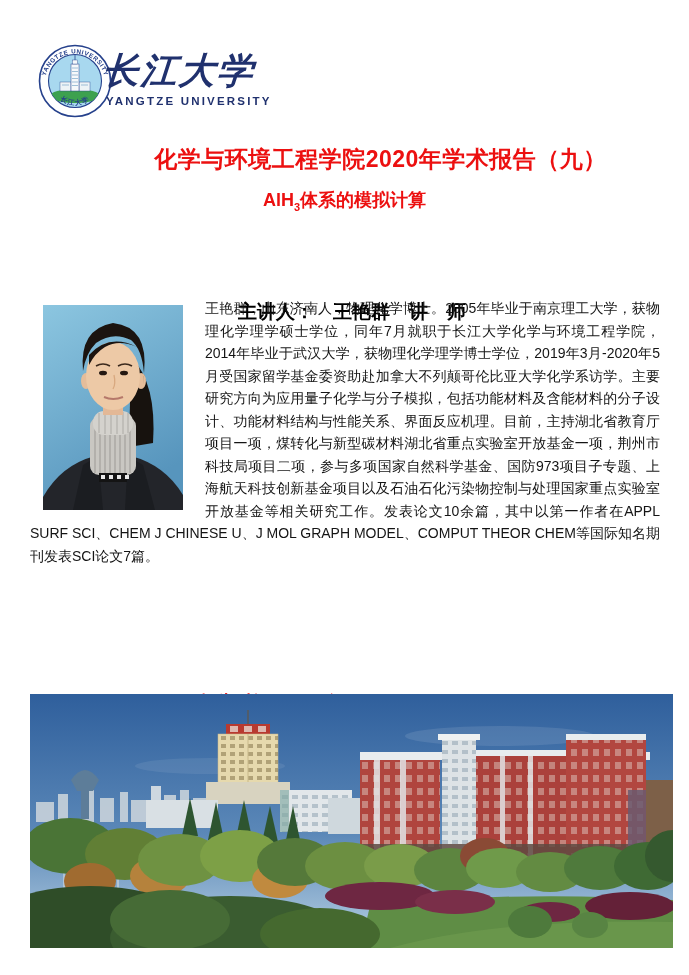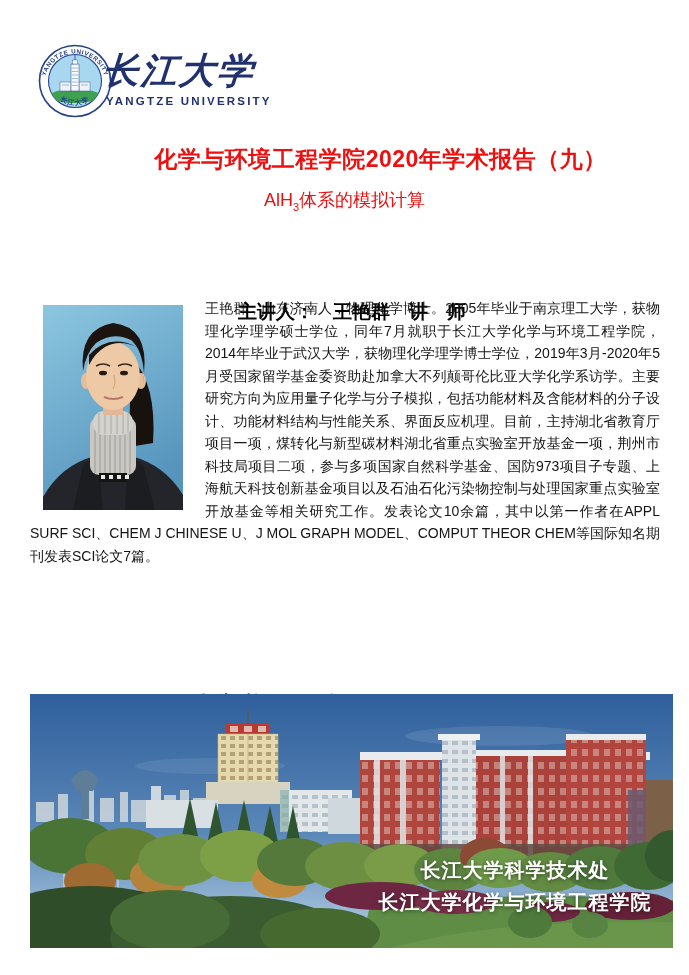--- a/index.html
+++ b/index.html
@@ -25,21 +25,21 @@
     font-size:11.5px;font-weight:bold;color:var(--navy);letter-spacing:2.2px;
     white-space:nowrap;
   }
   
   .title{
     position:absolute;top:144px;left:0;width:100%;text-align:center;
     font-size:23px;font-weight:bold;color:var(--red);letter-spacing:0.5px;margin-left:36px;
   }
   .subtitle{
     position:absolute;top:188px;left:0;width:100%;text-align:center;
-    font-size:18px;font-weight:normal;color:var(--red);
+    font-size:18px;font-weight:bold;color:var(--red);
   }
   .subtitle sub{font-size:11px;}
   
   .speakers{
     position:absolute;left:238px;top:229px;
     font-size:19px;font-weight:bold;color:#000;line-height:33px;white-space:pre;
   }
   
   .bio{
     position:absolute;left:30px;top:297px;width:630px;
@@ -311,19 +311,15 @@
       <g>
         <ellipse cx="60" cy="238" rx="110" ry="46" fill="#2f4d28"></ellipse>
         <ellipse cx="200" cy="244" rx="120" ry="42" fill="#3a5c30"></ellipse>
         <ellipse cx="140" cy="226" rx="60" ry="30" fill="#466b36"></ellipse>
         <ellipse cx="290" cy="240" rx="60" ry="26" fill="#45692f"></ellipse>
         <ellipse cx="500" cy="228" rx="22" ry="16" fill="#4e7a3c"></ellipse>
         <ellipse cx="560" cy="231" rx="18" ry="13" fill="#588443"></ellipse>
       </g>
     </svg>
 
-    <div class="campus-caption">
-      <div>长江大学科学技术处</div>
-      <div>长江大学化学与环境工程学院</div>
-    </div>
   </div>
 
 </div>
 
 </body></html>

